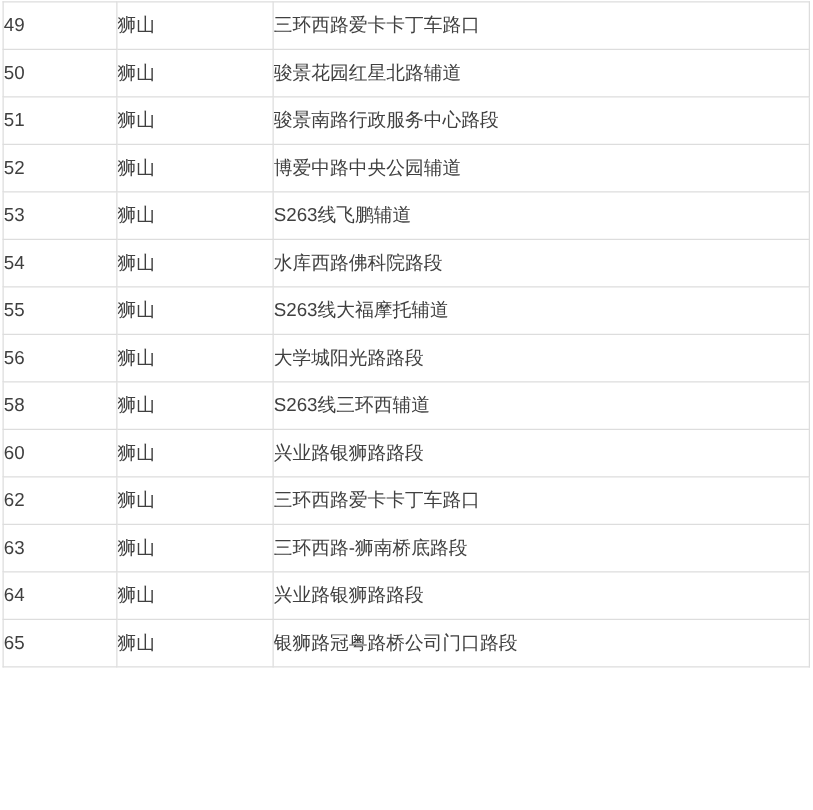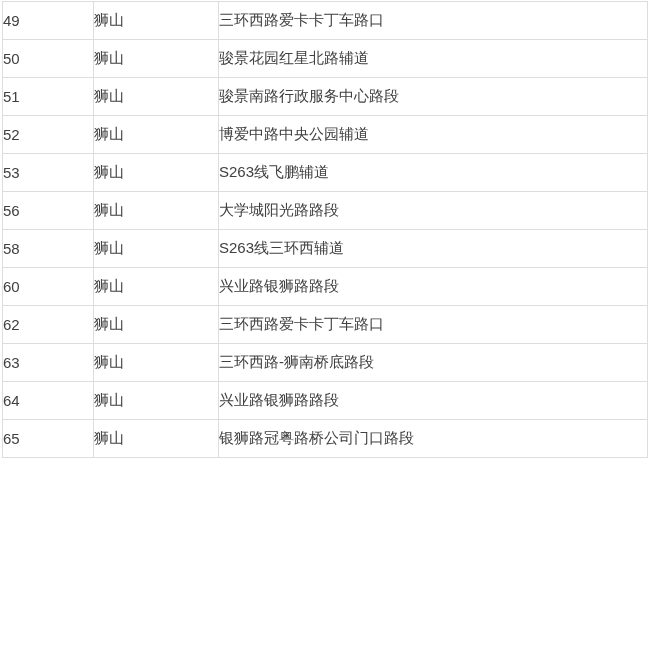--- a/index.html
+++ b/index.html
@@ -69,20 +69,30 @@
           <td class="col-no">52</td>
           <td class="col-town">狮山</td>
           <td class="col-road">博爱中路中央公园辅道</td>
         </tr>
         <tr>
           <td class="col-no">53</td>
           <td class="col-town">狮山</td>
           <td class="col-road">S263线飞鹏辅道</td>
         </tr>
         <tr>
+          <td class="col-no">54</td>
+          <td class="col-town">狮山</td>
+          <td class="col-road">水库西路佛科院路段</td>
+        </tr>
+        <tr>
+          <td class="col-no">55</td>
+          <td class="col-town">狮山</td>
+          <td class="col-road">S263线大福摩托辅道</td>
+        </tr>
+        <tr>
           <td class="col-no">56</td>
           <td class="col-town">狮山</td>
           <td class="col-road">大学城阳光路路段</td>
         </tr>
         <tr>
           <td class="col-no">58</td>
           <td class="col-town">狮山</td>
           <td class="col-road">S263线三环西辅道</td>
         </tr>
         <tr>

